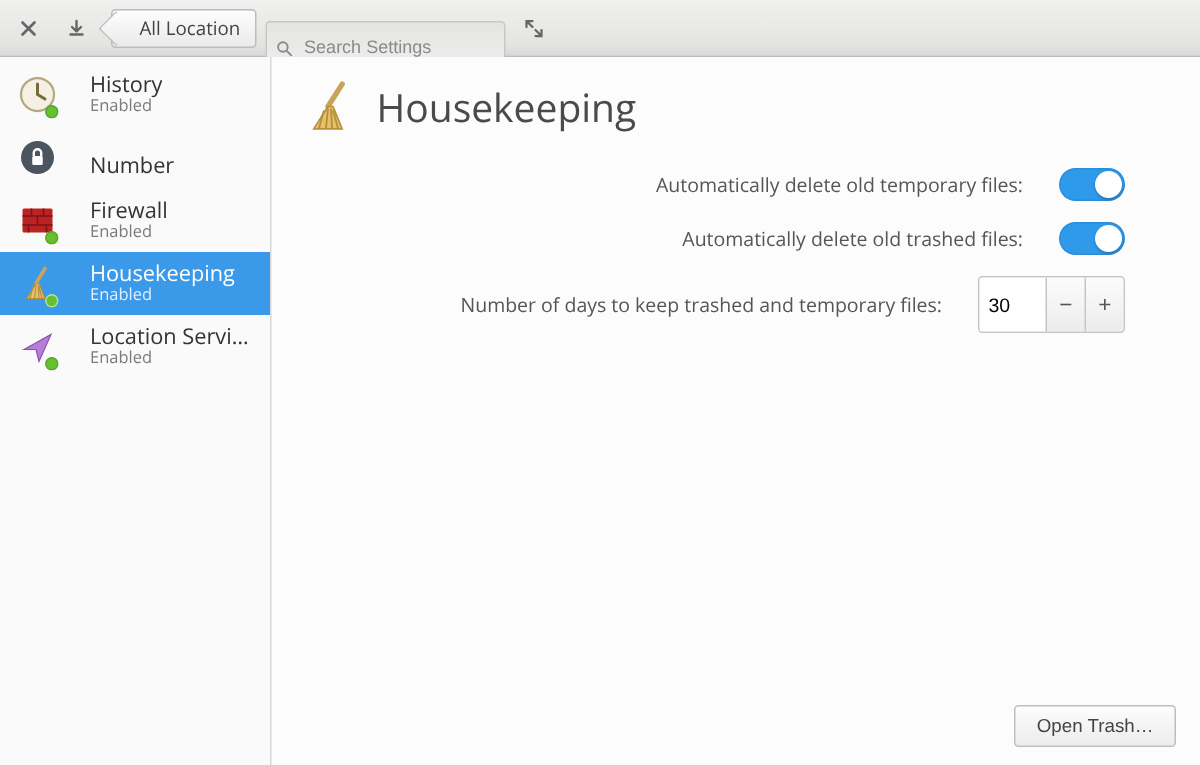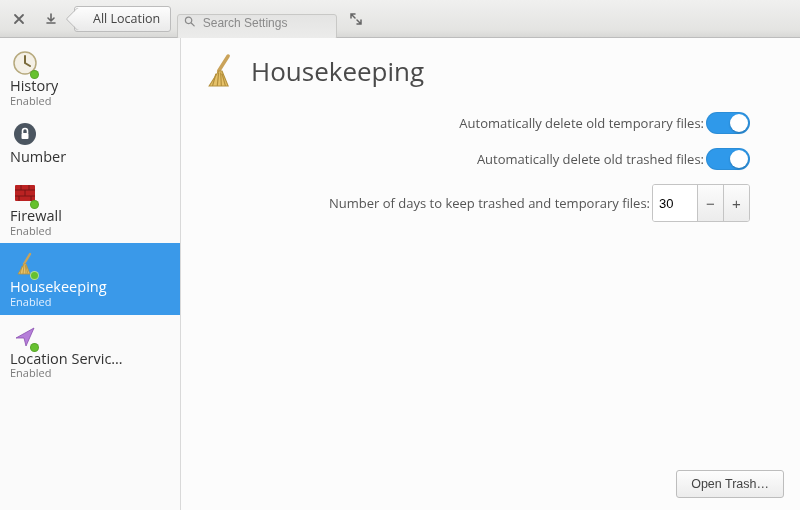--- a/index.html
+++ b/index.html
@@ -4,41 +4,41 @@
 <style>
   * { box-sizing: border-box; }
   html, body { margin: 0; padding: 0; font-family: "Open Sans", "Helvetica Neue", Arial, sans-serif; font-size: 13px; color: #333; }
   body { width: 800px; height: 510px; background: #f5f5f5; display: flex; flex-direction: column; }
   
   .header { height: 38px; background: linear-gradient(#f0f0ef,#e4e4e2 80%,#d8d8d6); border-bottom: 1px solid #bcbcbc; display: flex; align-items: center; padding: 0 6px; gap: 6px; }
   .hbtn { width: 26px; height: 26px; display: flex; align-items: center; justify-content: center; border-radius: 3px; color: #555; cursor: pointer; }
   .back { position: relative; height: 26px; line-height: 24px; padding: 0 10px 0 18px; background: linear-gradient(#fdfdfd,#eaeaea); border: 1px solid #bcbcbc; border-radius: 3px; cursor: pointer; color: #444; font-size: 12.5px; margin-left:4px;}
   .back::before { content:""; position:absolute; left:-6.5px; top:50%; width:16px; height:16px; background: linear-gradient(135deg,#fdfdfd,#eaeaea); border-left:1px solid #bcbcbc; border-bottom:1px solid #bcbcbc; transform: translateY(-50%) rotate(45deg); border-radius:2px; }
   .title { flex:1; text-align:center; font-weight:700; color:#555; font-size:13.5px; }
-  .search { width:160px; height:26px; background: linear-gradient(#e4e4e3,#ececeb); border:1px solid #c8c8c6; border-radius:3px; display:flex; align-items:flex-start; padding:0 6px; gap:5px; color:#888;margin-top:16px;}
+  .search { width:160px; height:26px; background: linear-gradient(#e4e4e3,#ececeb); border:1px solid #c8c8c6; border-radius:3px; display:flex; align-items:flex-end; padding:0 6px; gap:5px; color:#888;margin-top:16px;}
   .search input { border:none; background:transparent; outline:none; width:100%; font-size:12px; color:#555;}
   .search input::placeholder { color:#8a8a8a; }
   
   .body { flex:1; display:flex; min-height:0; background:#fcfcfc;}
   .sidebar { width:181px; background:#fafafa; border-right:1px solid #d9d9d9; padding-top:4px; }
-  .side-item { display:flex; align-items:flex-start; gap:0; padding:6px 10px 6px 10px; cursor:pointer; position:relative;flex-direction:column; }
+  .side-item { display:flex; align-items:flex-end; gap:20px; padding:6px 10px 6px 10px; cursor:pointer; position:relative; }
   .side-item.selected { background:#3a99e9; color:#fff; }
   .side-item .dot { position:absolute; left:30px; top:28px; width:9px; height:9px; background:#66c12f; border:1px solid rgba(0,0,0,.15); border-radius:50%; }
   .side-item.selected .dot { border-color: rgba(255,255,255,.5); }
   .side-item .txt { display:flex; flex-direction:column; line-height:1.15; overflow:hidden;}
   .side-item .name { font-size:14.5px; white-space:nowrap; overflow:hidden; text-overflow:ellipsis; max-width:120px;}
   .side-item .sub { font-size:11px; color:#7a7a7a; }
   .side-item.selected .sub { color:#e1efff; }
   .side-item .icn { width:30px; height:30px; display:flex; align-items:center; justify-content:center; flex-shrink:0; }
   
   .main { flex:1; display:flex; flex-direction:column; padding:14px 20px 12px 20px; position:relative;}
   .page-head { display:flex; align-items:center; gap:12px; margin-bottom:22px;}
   .page-head h1 { font-weight:400; font-size:26px; margin:0; color:#4a4a4a; }
   .rows { display:flex; flex-direction:column; gap:14px; align-items:flex-end; padding-right:30px;}
-  .row { display:flex; align-items:center; gap:2px; }
+  .row { display:flex; align-items:center; gap:24px; }
   .row label { color:#555; font-size:13px;}
   .toggle { width:44px; height:22px; border-radius:11px; background:#2f99ea; position:relative; cursor:pointer; box-shadow: inset 0 0 0 1px rgba(0,0,0,.08);}
   .toggle .knob { position:absolute; right:2px; top:2px; width:18px; height:18px; background:#fff; border-radius:50%; box-shadow:0 1px 2px rgba(0,0,0,.25);}
   .spin { display:flex; align-items:stretch; border:1px solid #c4c4c4; border-radius:3px; overflow:hidden; height:38px;}
   .spin input { width:44px; border:none; outline:none; text-align:left; padding:0 6px; font-size:13px; background:#fff;}
   .spin button { width:26px; border:none; background:linear-gradient(#fcfcfc,#ececec); border-left:1px solid #c4c4c4; cursor:pointer; font-size:15px; color:#555; padding:0;}
   .footer { position:absolute; right:16px; bottom:12px;}
   .btn { height:28px; padding:0 14px; background:linear-gradient(#fdfdfd,#ececec); border:1px solid #bdbdbd; border-radius:3px; color:#444; cursor:pointer; font-size:12.5px;}
   
   svg { display:block; }

